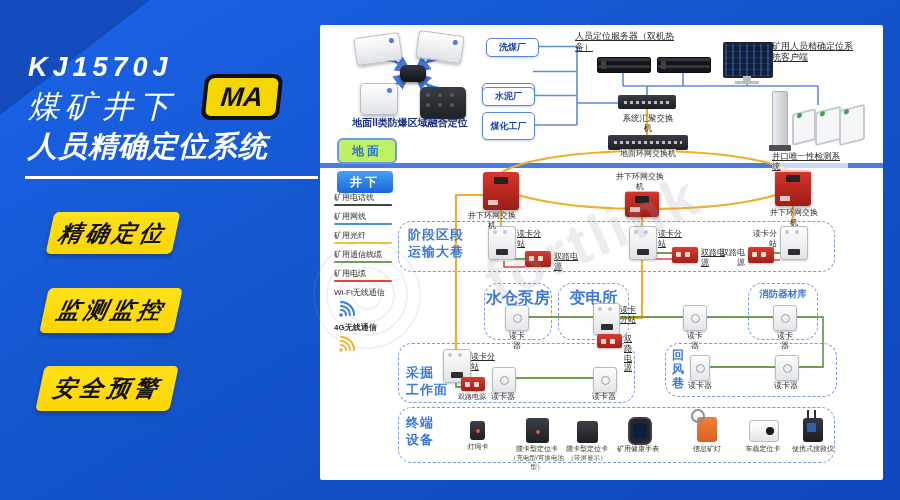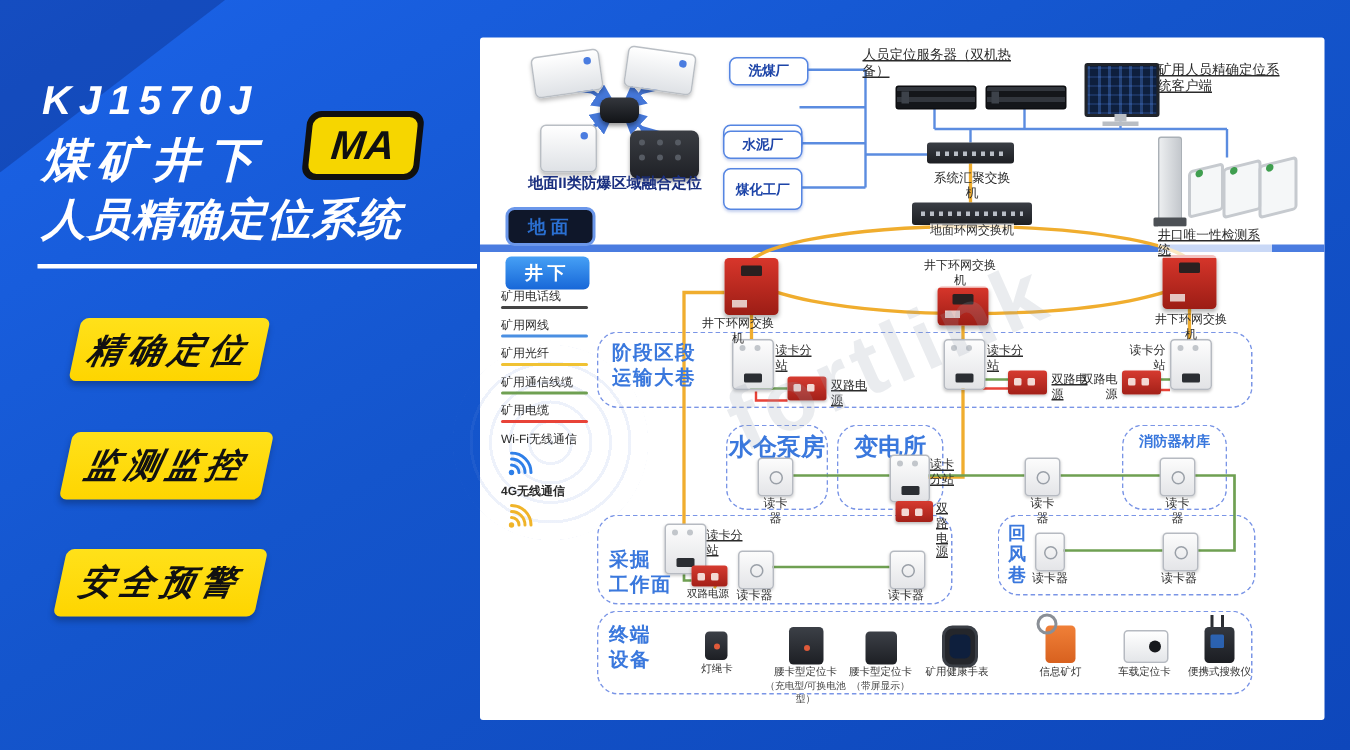--- a/index.html
+++ b/index.html
@@ -4,21 +4,21 @@
 <style>
   html,body{margin:0;padding:0;}
   body{font-family:"Liberation Sans","DejaVu Sans",sans-serif;}
   #stage{position:relative;width:900px;height:500px;overflow:hidden;
          background:linear-gradient(150deg,#1b63e8 0%,#1455cc 45%,#0e47bb 100%);}
   .abs{position:absolute;}
   
   .corner-tri{left:0;top:0;width:150px;height:115px;background:rgba(8,30,110,.32);
               clip-path:polygon(0 0,100% 0,0 100%);}
   .model{left:28px;top:52px;color:#fff;font-size:27px;font-weight:800;font-style:italic;letter-spacing:5px;}
-  .title1{left:28px;top:86px;color:#fff;font-size:31px;font-weight:700;font-style:italic;letter-spacing:6px;}
+  .title1{left:28px;top:86px;color:#fff;font-size:31px;font-weight:400;font-style:italic;letter-spacing:6px;}
   .title2{left:28px;top:127px;color:#fff;font-size:29px;font-weight:800;font-style:italic;letter-spacing:1px;white-space:nowrap;}
   .ma{left:203px;top:74px;width:78px;height:46px;background:#101010;border-radius:9px;
       transform:skewX(-6deg);display:flex;align-items:center;justify-content:center;}
   .ma-inner{width:70px;height:38px;background:#f6d600;border-radius:6px;display:flex;align-items:center;justify-content:center;}
   .ma-inner span{color:#101010;font-size:27px;font-weight:900;font-style:italic;letter-spacing:0px;}
   .underline{left:25px;top:176px;width:293px;height:3px;background:#fff;}
   .feat{background:linear-gradient(#ffe11a,#fed500);transform:skewX(-12deg);border-radius:5px;
         display:flex;align-items:center;justify-content:center;color:#111;
         font-weight:800;font-style:italic;letter-spacing:4px;box-shadow:0 3px 4px rgba(0,0,0,.25);}
   
@@ -26,21 +26,21 @@
   #wires{left:0;top:0;width:563px;height:455px;z-index:2;}
   .divider{left:0;top:138px;width:563px;height:5px;background:#4a7ce0;z-index:1;}
   
   .lbl{position:absolute;font-size:8px;line-height:1.22;color:#2b2b2b;text-align:center;z-index:4;}
   .lblL{text-align:left;text-decoration:underline;} .lblR{text-align:right;}
   .navy{color:#1a2f80;font-weight:700;}
   .sec{position:absolute;font-weight:700;color:#3a78dd;font-size:13px;line-height:1.3;letter-spacing:1px;z-index:4;white-space:pre-line;}
   .sec2{position:absolute;left:0;top:4px;width:100%;text-align:center;color:#3a78dd;font-weight:700;font-size:16px;z-index:4;}
   .dashed{position:absolute;border:1.6px dashed #7a95e6;border-radius:14px;z-index:1;}
   .gbox{display:flex;align-items:center;justify-content:center;border:2px solid #6b97ea;border-radius:6px;
-        background:#0f172a;color:#2a6fd0;font-weight:700;font-size:12px;letter-spacing:3px;z-index:4;}
+        background:#bef264;color:#2a6fd0;font-weight:700;font-size:12px;letter-spacing:3px;z-index:4;}
   .ubox{display:flex;align-items:center;justify-content:center;background:linear-gradient(#46a0f5,#1767d8);
         border-radius:4px;color:#fff;font-weight:700;font-size:12px;letter-spacing:3px;z-index:4;}
   .plant{position:absolute;width:51px;background:#fff;border:1.5px solid #5585e2;border-radius:5px;color:#1d44a8;
          font-weight:700;font-size:9px;display:flex;align-items:center;justify-content:center;
          box-shadow:0 1px 2px rgba(60,100,200,.3);z-index:4;}
   
   .sub{position:absolute;width:26px;height:32px;background:linear-gradient(#fdfdfd,#e2e3e6);border:1px solid #b6bac1;
        border-radius:3px;box-shadow:0 1px 2px rgba(0,0,0,.2);z-index:3;}
   .sub:after{content:"";position:absolute;left:7px;bottom:4px;width:12px;height:6px;background:#2b2e33;border-radius:1px;}
   .sub:before{content:"";position:absolute;left:4px;top:3px;width:4px;height:4px;border-radius:50%;background:#c2c6cb;box-shadow:10px 0 0 #c2c6cb;}

